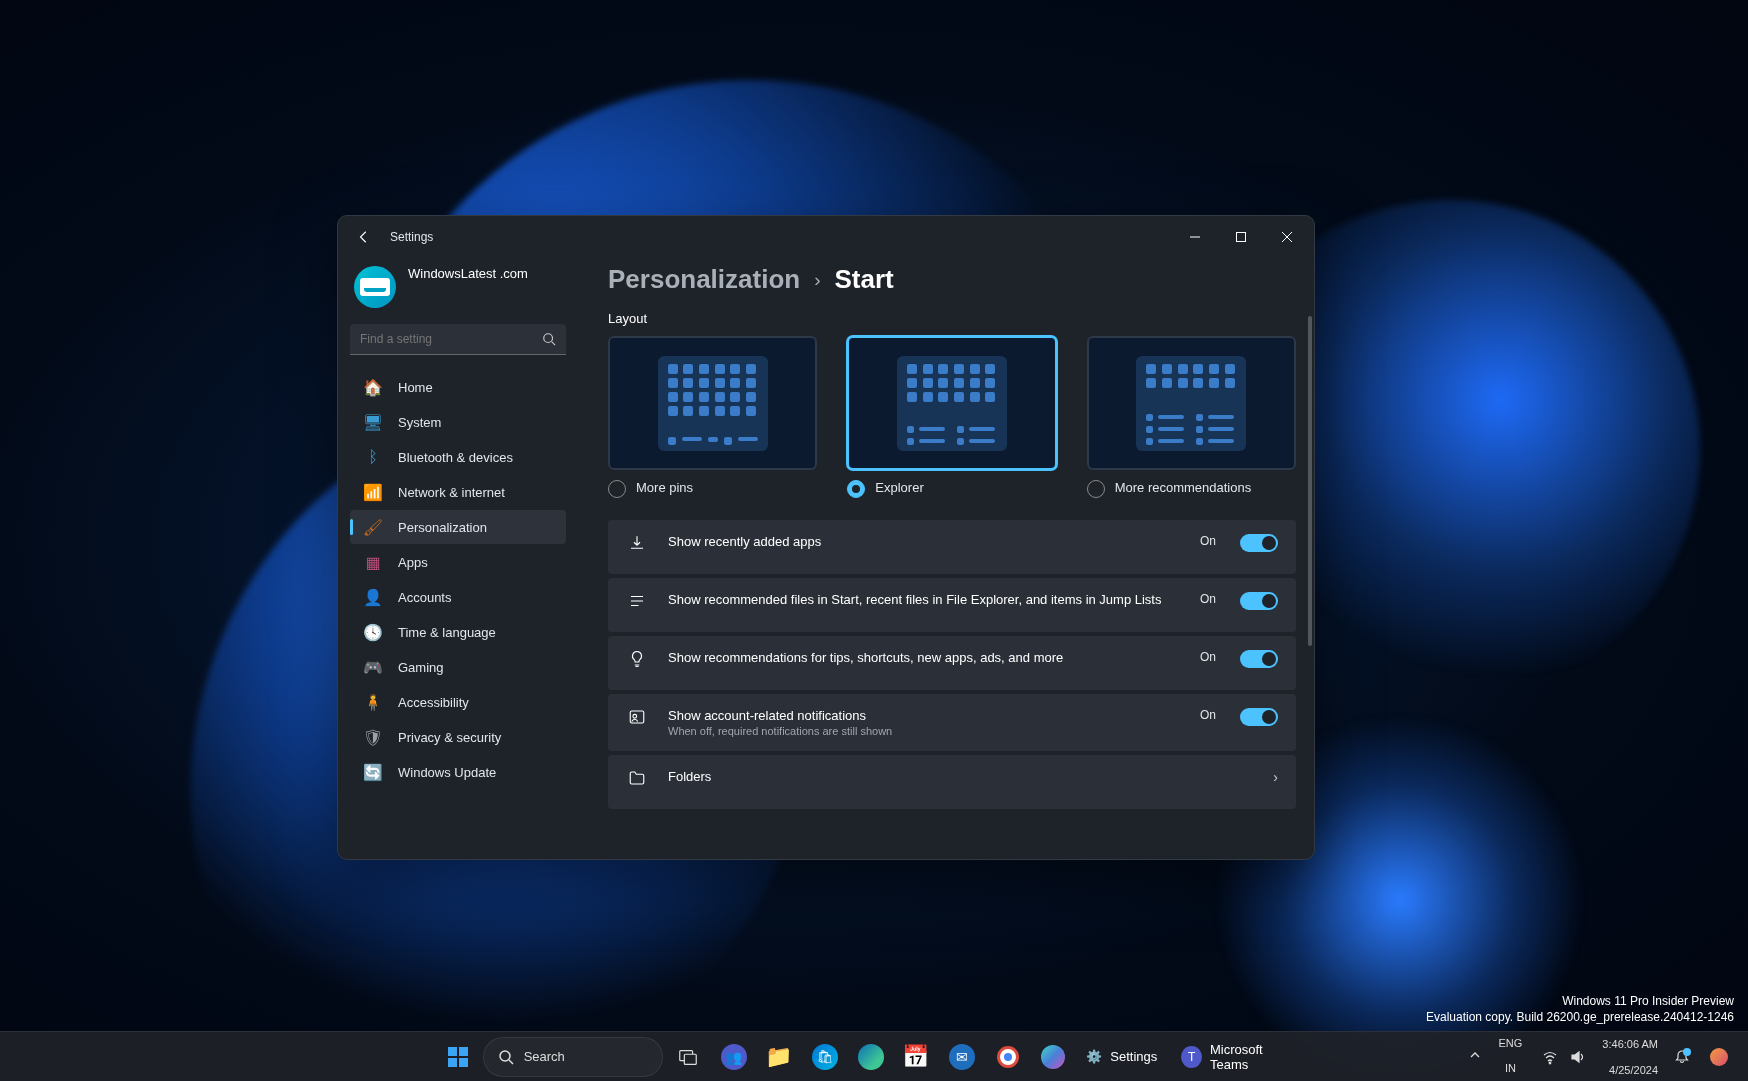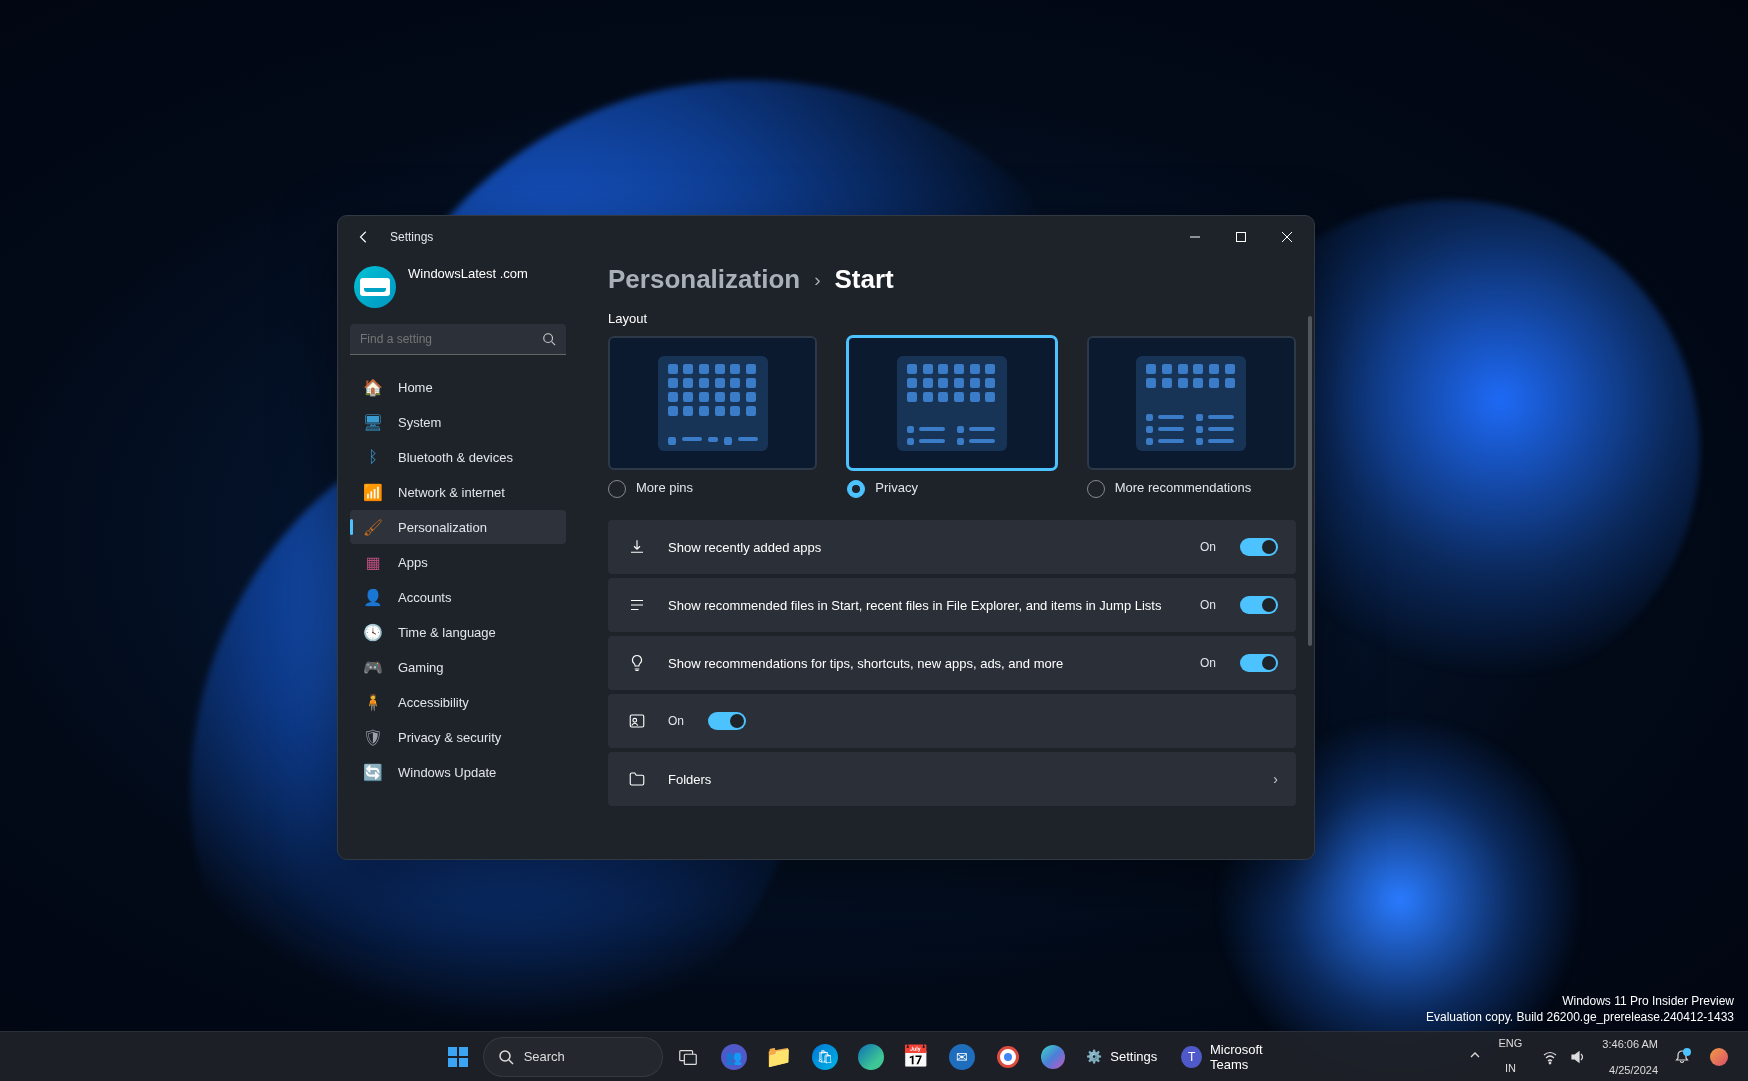--- a/index.html
+++ b/index.html
@@ -92,21 +92,21 @@
     .rec-item .sq { width:7px; height:7px; background:#3a7cc8; border-radius:2px; }
     .rec-item .br { width:26px; height:4px; background:#3a7cc8; border-radius:2px; }
 
     .radio-row { display:flex; align-items:flex-start; gap:10px; }
     .radio { width:18px; height:18px; border-radius:50%; border:1px solid #888; display:flex; align-items:center; justify-content:center; }
     .radio.checked { border-color:#4cc2ff; background:#4cc2ff; }
     .radio.checked::after { content:''; width:8px; height:8px; border-radius:50%; background:#1e2229; }
     .radio-label { color:#e2e6ea; font-size:13px; }
 
     
-    .setting-row { background:#2b3038; border-radius:4px; padding:14px 18px; margin-bottom:4px; display:flex; align-items:center; gap:20px; cursor:pointer; min-height:54px; }
+    .setting-row { background:#2b3038; border-radius:4px; padding:14px 18px; margin-bottom:4px; display:flex; gap:20px; cursor:pointer; min-height:54px; }
     .row-ico { width:22px; display:flex; justify-content:center; color:#fff; font-size:17px; }
     .row-texts { flex:1; display:flex; flex-direction:column; }
     .row-title { color:#fff; font-size:13px; }
     .row-sub { color:#a0a6ad; font-size:11px; margin-top:2px; }
     .toggle-state { color:#e2e6ea; font-size:12px; margin-right:4px; }
     .toggle { width:38px; height:18px; border-radius:10px; position:relative; }
     .toggle.on { background:#4cc2ff; }
     .toggle.on::after { content:''; position:absolute; right:2px; top:2px; width:14px; height:14px; border-radius:50%; background:#1e2229; }
     .toggle.off { background:#40454d; border:1px solid #777; }
     .toggle.off::after { content:''; position:absolute; left:2px; top:1px; width:13px; height:13px; border-radius:50%; background:#bbb; }
@@ -144,21 +144,21 @@
 </head>
 <body>
 
 <div class="bloom b1"></div>
 <div class="bloom b2"></div>
 <div class="bloom b3"></div>
 <div class="bloom b4"></div>
 
 <div class="insider-text">
   <div>Windows 11 Pro Insider Preview</div>
-  <div>Evaluation copy. Build 26200.ge_prerelease.240412-1433</div>
+  <div>Evaluation copy. Build 26200.ge_prerelease.240412-1246</div>
 </div>
 
 <div class="settings-window">
 
   <div class="titlebar">
     <div class="back-arrow">
       <svg width="14" height="14" viewBox="0 0 16 16" fill="none" stroke="currentColor" stroke-width="1.3">
           <path d="M10 2 L4 8 L10 14"></path>
         </svg>
     </div>
@@ -344,21 +344,21 @@
                   </div>
                   <div class="rec-item">
                     <div class="sq"></div>
                     <div class="br"></div>
                   </div>
                 </div>
               </div>
             </div>
             <div class="radio-row">
               <div class="radio checked"></div>
-              <span class="radio-label">Privacy</span>
+              <span class="radio-label">Explorer</span>
             </div>
           </div>
           <div class="layout-opt">
             <div class="layout-thumb">
               <div class="start-mini">
                 <div class="pin-grid rows2">
                   <div class="pin-dot"></div>
                   <div class="pin-dot"></div>
                   <div class="pin-dot"></div>
                   <div class="pin-dot"></div>
@@ -443,20 +443,24 @@
             <span class="toggle-state">On</span>
             <div class="toggle on"></div>
           </div>
           <div class="setting-row">
             <div class="row-ico">
               <svg width="18" height="18" viewBox="0 0 24 24" fill="none" stroke="currentColor" stroke-width="1.5">
                 <rect x="3" y="4" width="18" height="16" rx="2"></rect>
                 <circle cx="9" cy="11" r="2.5"></circle>
                 <path d="M5 18c1-2 3-3 4-3s3 1 4 3"></path>
               </svg>
+            </div>
+            <div class="row-texts">
+              <div class="row-title">Show account-related notifications</div>
+              <div class="row-sub">When off, required notifications are still shown</div>
             </div>
             <span class="toggle-state">On</span>
             <div class="toggle on"></div>
           </div>
           <div class="setting-row">
             <div class="row-ico">
               <svg width="18" height="18" viewBox="0 0 24 24" fill="none" stroke="currentColor" stroke-width="1.5">
                 <path d="M3 6a2 2 0 0 1 2-2h4l2 3h8a2 2 0 0 1 2 2v9a2 2 0 0 1-2 2H5a2 2 0 0 1-2-2z"></path>
               </svg>
             </div>

